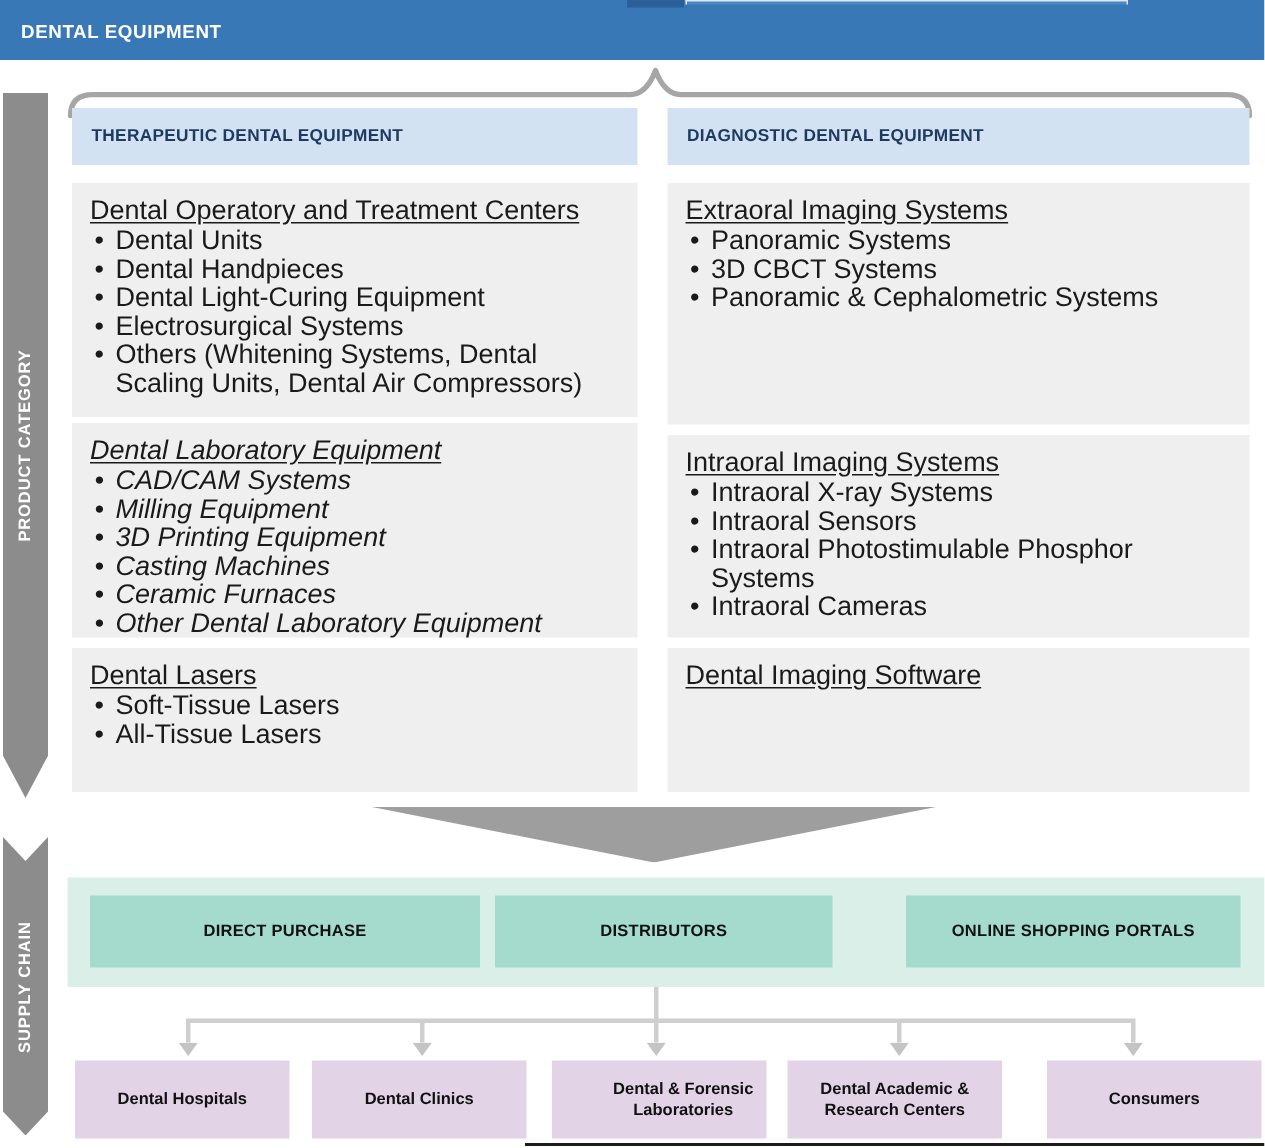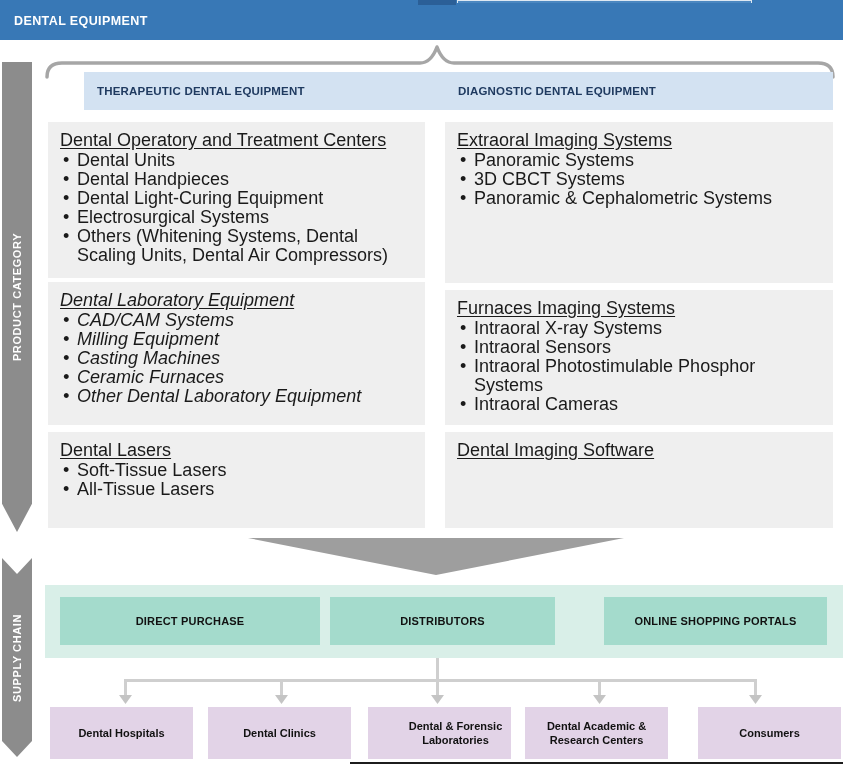--- a/index.html
+++ b/index.html
@@ -24,21 +24,21 @@
     clip-path:polygon(0 0,100% 0,100% 94%,50% 100%,0 94%);}
   .sc-arrow{left:2px;top:558px;height:199px;
     clip-path:polygon(0 0,50% 8%,100% 0,100% 92%,50% 100%,0 92%);}
   .side-label{transform:rotate(-90deg);white-space:nowrap;color:#ffffff;
     font-weight:bold;font-size:11px;letter-spacing:.6px;}
 
   
   .col-header{height:38px;background:#d3e2f2;display:flex;align-items:center;
     padding-left:13px;box-sizing:border-box;color:#1f3a60;font-weight:bold;
     font-size:11.5px;letter-spacing:.2px;}
-  .hdr-left{left:48px;top:72px;width:377px;margin-left:36px;}
+  .hdr-left{left:48px;top:72px;width:377px;}
   .hdr-right{left:445px;top:72px;width:388px;}
 
   
   .block{background:#efefef;box-sizing:border-box;padding:9px 12px 6px 12px;
     color:#1a1a1a;font-size:18px;line-height:19px;}
   .block-heading{text-decoration:underline;text-underline-offset:2px;}
   .block ul{margin:1px 0 0 0;padding:0;list-style:none;}
   .block li{position:relative;padding-left:17px;}
   .block li::before{content:"•";position:absolute;left:3px;top:0;}
 
@@ -114,20 +114,21 @@
     <li>Electrosurgical Systems</li>
     <li>Others (Whitening Systems, Dental Scaling Units, Dental Air Compressors)</li>
   </ul>
 </div>
 
 <div class="abs block b-l2">
   <div class="block-heading">Dental Laboratory Equipment</div>
   <ul>
     <li>CAD/CAM Systems</li>
     <li>Milling Equipment</li>
+    <li>3D Printing Equipment</li>
     <li>Casting Machines</li>
     <li>Ceramic Furnaces</li>
     <li>Other Dental Laboratory Equipment</li>
   </ul>
 </div>
 
 <div class="abs block b-l3">
   <div class="block-heading">Dental Lasers</div>
   <ul>
     <li>Soft-Tissue Lasers</li>
@@ -138,21 +139,21 @@
 <div class="abs block b-r1">
   <div class="block-heading">Extraoral Imaging Systems</div>
   <ul>
     <li>Panoramic Systems</li>
     <li>3D CBCT Systems</li>
     <li>Panoramic &amp; Cephalometric Systems</li>
   </ul>
 </div>
 
 <div class="abs block b-r2">
-  <div class="block-heading">Furnaces Imaging Systems</div>
+  <div class="block-heading">Intraoral Imaging Systems</div>
   <ul>
     <li>Intraoral X-ray Systems</li>
     <li>Intraoral Sensors</li>
     <li>Intraoral Photostimulable Phosphor Systems</li>
     <li>Intraoral Cameras</li>
   </ul>
 </div>
 
 <div class="abs block b-r3">
   <div class="block-heading">Dental Imaging Software</div>

